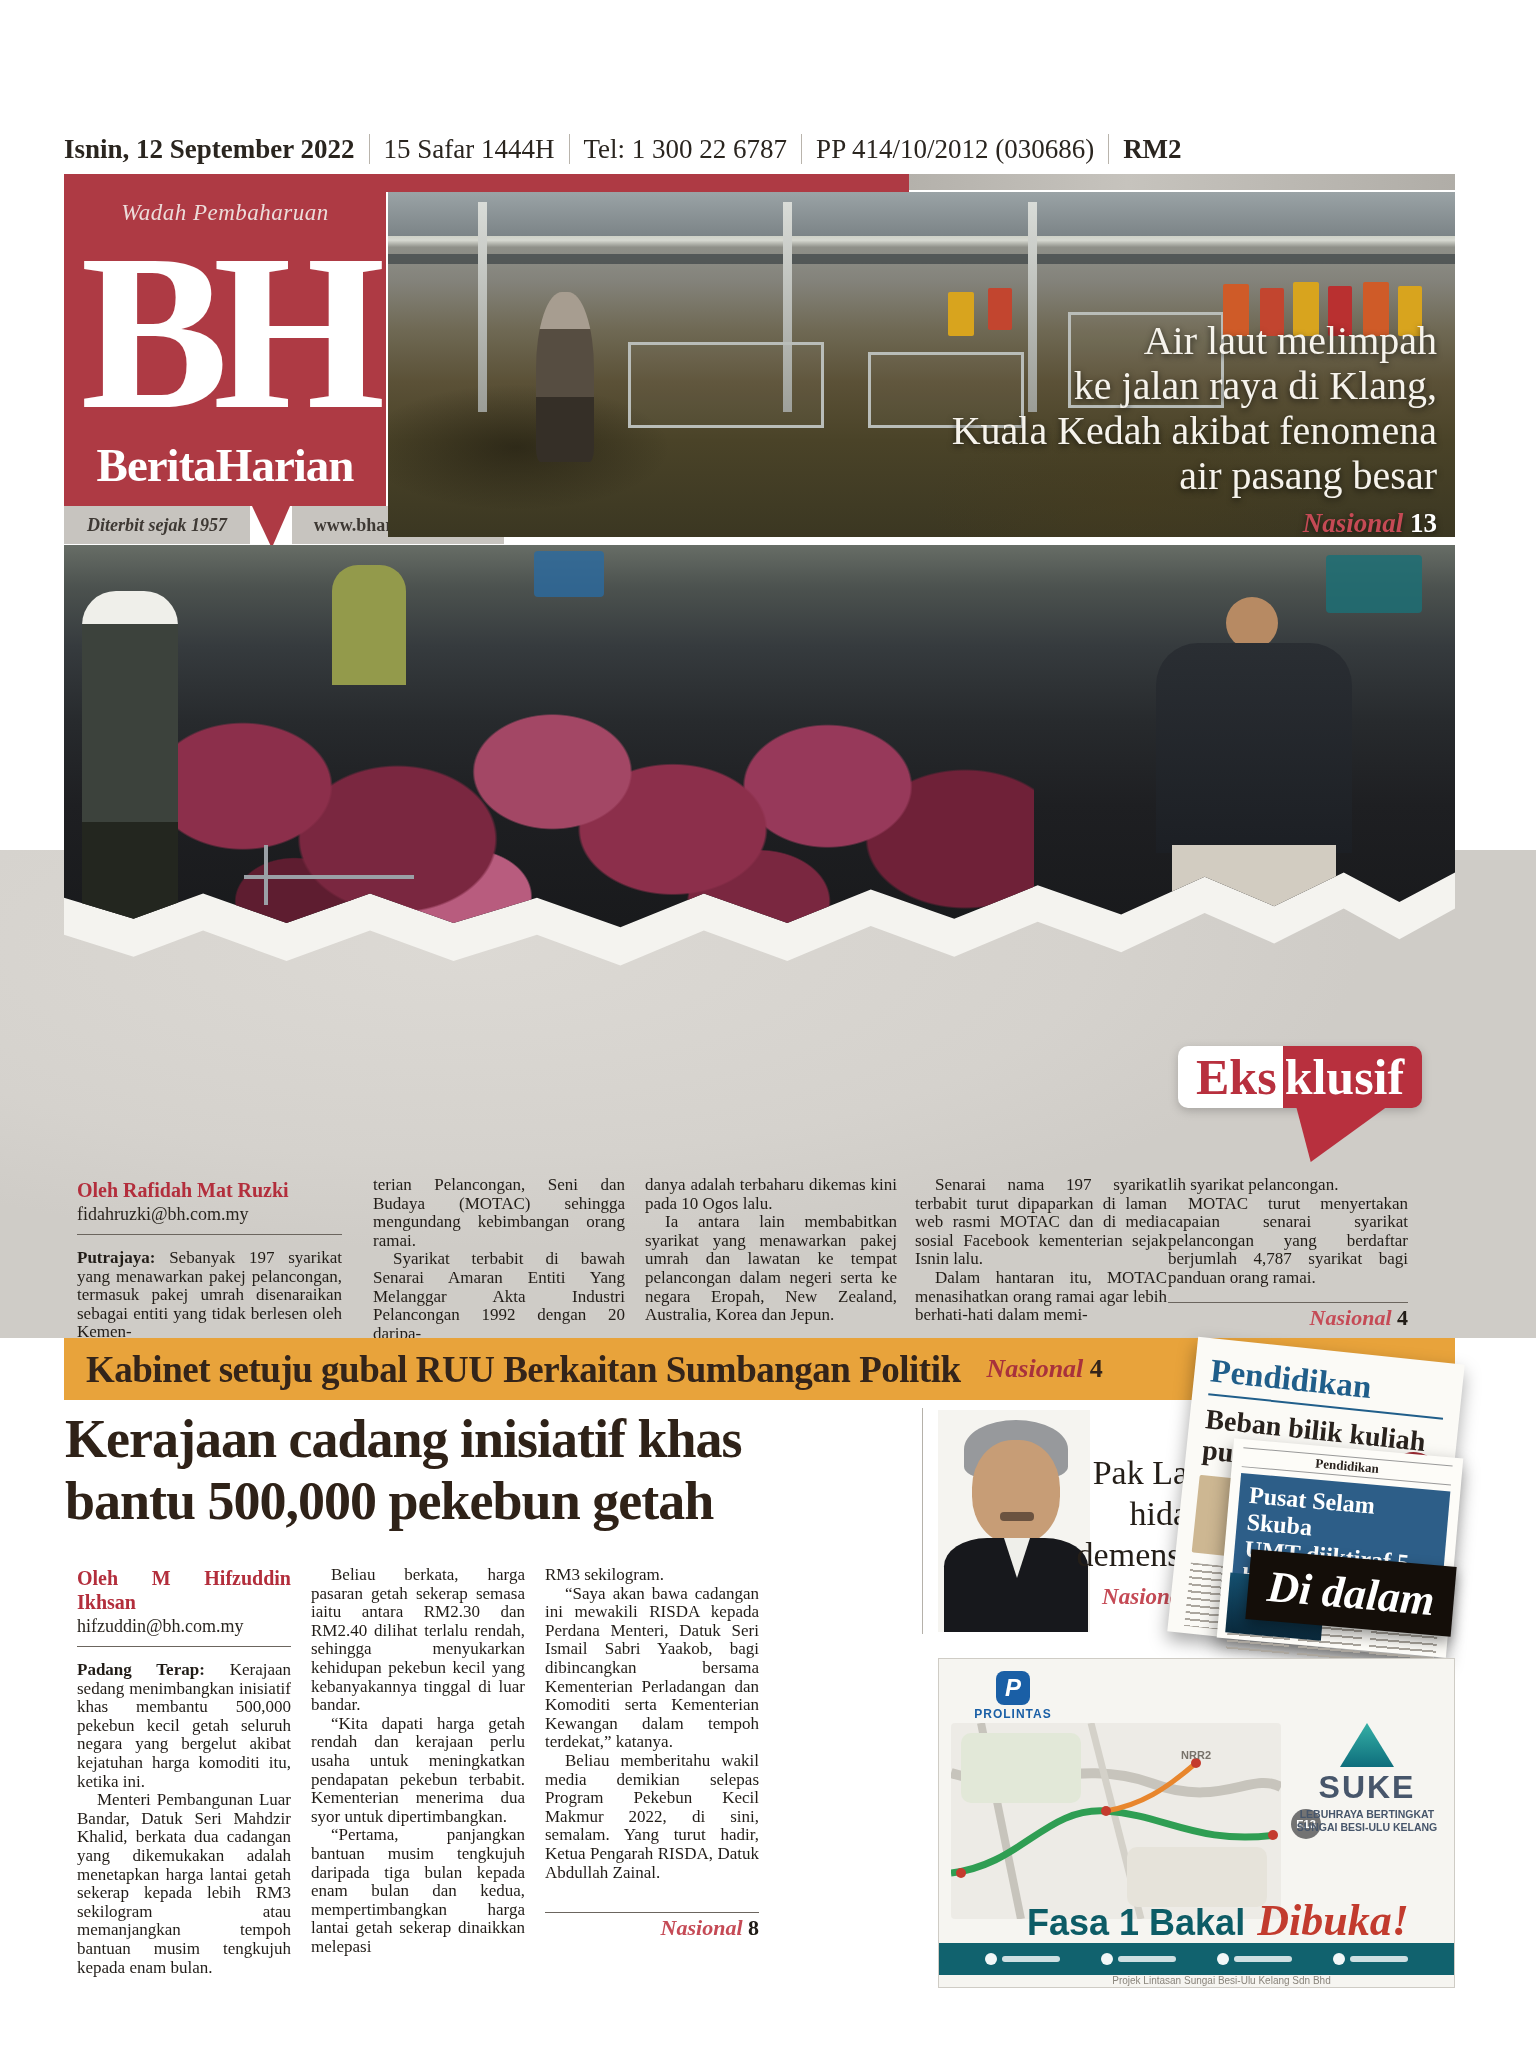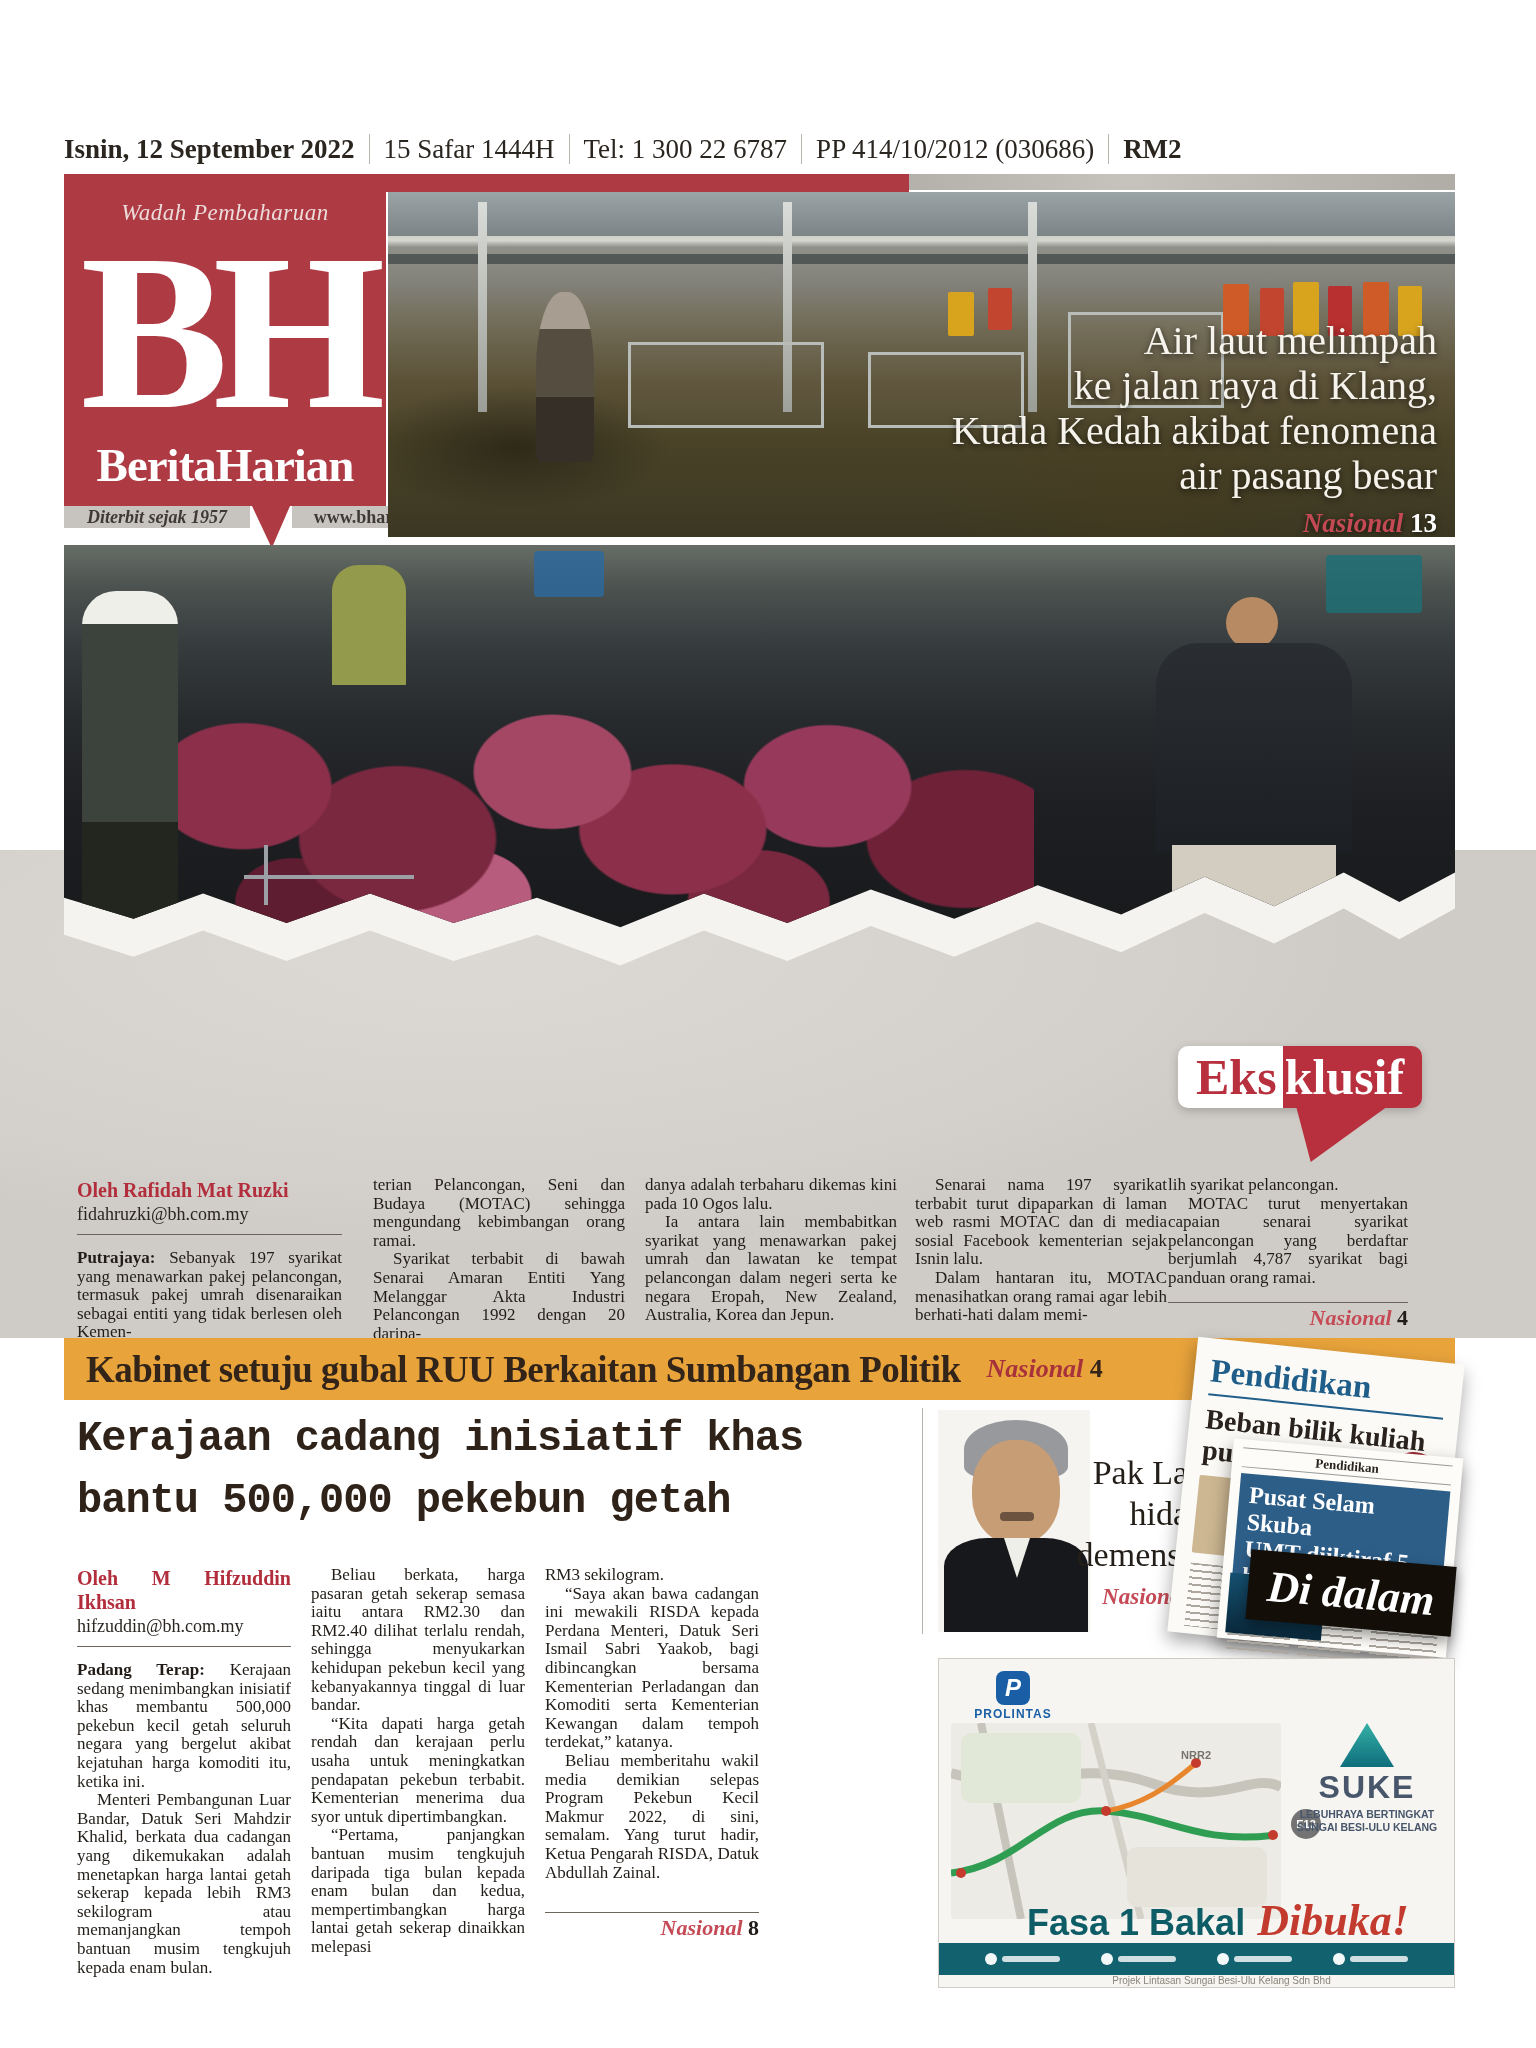--- a/index.html
+++ b/index.html
@@ -16,21 +16,21 @@
   #rule-red{left:64px;top:174px;width:845px;height:18px;background:#ae3a44;}
   #rule-gray{left:909px;top:174px;width:546px;height:16px;
              background:linear-gradient(90deg,#b4b1ab,#c6c3bd 40%,#b0ada7);}
 
   
   #masthead{left:64px;top:192px;width:322px;height:314px;background:#ae3a44;color:#fff;text-align:center;}
   #m-tagline{margin-top:8px;font-style:italic;font-size:23px;color:#ecdcda;letter-spacing:.5px;}
   #m-logo{font-size:222px;font-weight:bold;line-height:208px;letter-spacing:-16px;margin-top:2px;
           font-family:"Liberation Serif",serif;}
   #m-name{font-size:47px;font-weight:bold;letter-spacing:-1px;margin-top:2px;}
-  .m-strip{top:506px;height:22px;background:#c7c4bf;color:#3e3934;font-size:18px;font-weight:bold;
+  .m-strip{top:506px;height:38px;background:#c7c4bf;color:#3e3934;font-size:18px;font-weight:bold;
            display:flex;align-items:center;justify-content:center;text-align:right;}
   #m-since{left:64px;width:186px;font-style:italic;}
   #m-web{left:292px;width:212px;}
   #m-tail{left:252px;top:506px;width:38px;height:42px;background:#ae3a44;
           clip-path:polygon(0 0,100% 0,52% 100%);}
 
   
   #flood{left:388px;top:192px;width:1067px;height:345px;overflow:hidden;
          background:
           radial-gradient(220px 90px at 12% 74%, rgba(25,22,12,.55), transparent 70%),
@@ -122,22 +122,22 @@
 
   
   #banner{left:64px;top:1338px;width:1391px;height:62px;background:#e8a33b;display:flex;
           align-items:center;padding-left:22px;box-sizing:border-box;}
   #banner .btext{font-size:37px;font-weight:bold;color:#33241a;letter-spacing:-.5px;}
   #banner .bnas{margin-left:26px;font-size:26px;}
   #banner .bnas .nas{color:#a8323c;}
   #banner .bnas .pg{font-weight:bold;color:#33241a;}
 
   
-  #hl2{left:77px;top:1408px;width:840px;font-weight:bold;color:#2f2218;font-size:42px;
-       line-height:62px;letter-spacing:-1px;font-family:Liberation Mono, monospace;}
+  #hl2{left:65px;top:1408px;width:840px;font-weight:bold;color:#2f2218;font-size:54px;
+       line-height:62px;letter-spacing:-1px;}
   #s2c1{left:77px;top:1566px;width:214px;}
   #s2c2{left:311px;top:1566px;width:214px;}
   #s2c3{left:545px;top:1566px;width:214px;}
   #s2c3 .endrule{margin-top:30px;}
   #vrule{left:922px;top:1408px;width:1px;height:226px;background:#b5b1aa;}
 
   
   #paklah-photo{left:938px;top:1410px;width:152px;height:222px;background:#f5f4f0;overflow:hidden;}
   .pl-hair{left:26px;top:10px;width:104px;height:58px;border-radius:50% 50% 20% 20%;background:#97999c;}
   .pl-face{left:34px;top:30px;width:88px;height:104px;border-radius:46%;background:#c79d76;}

